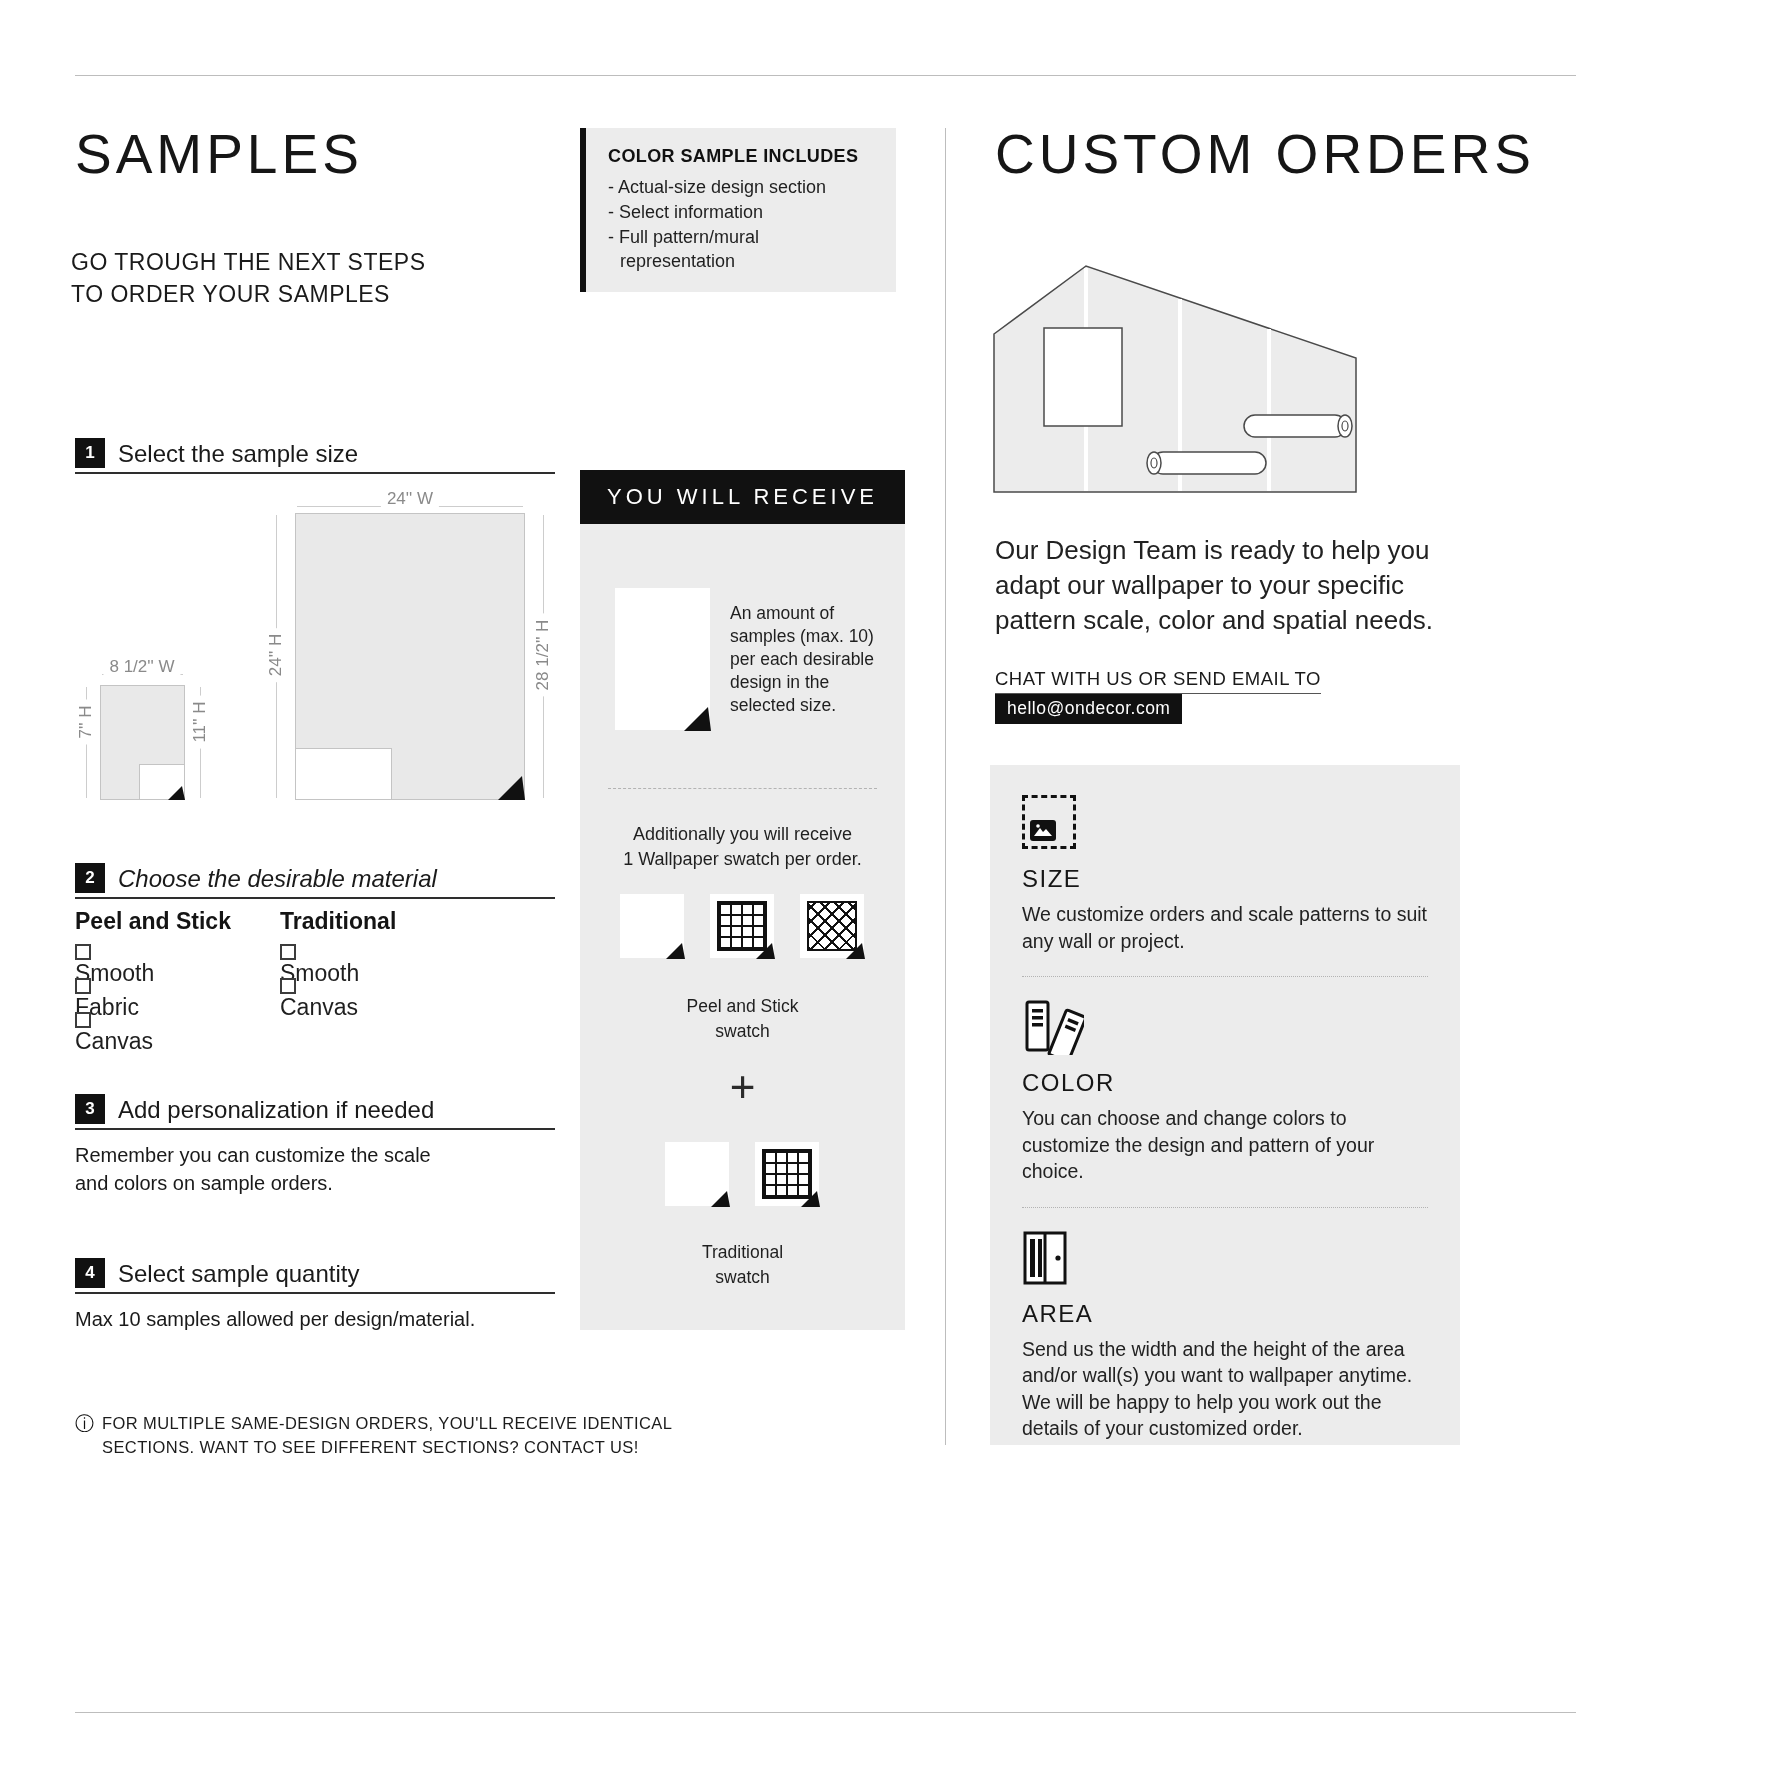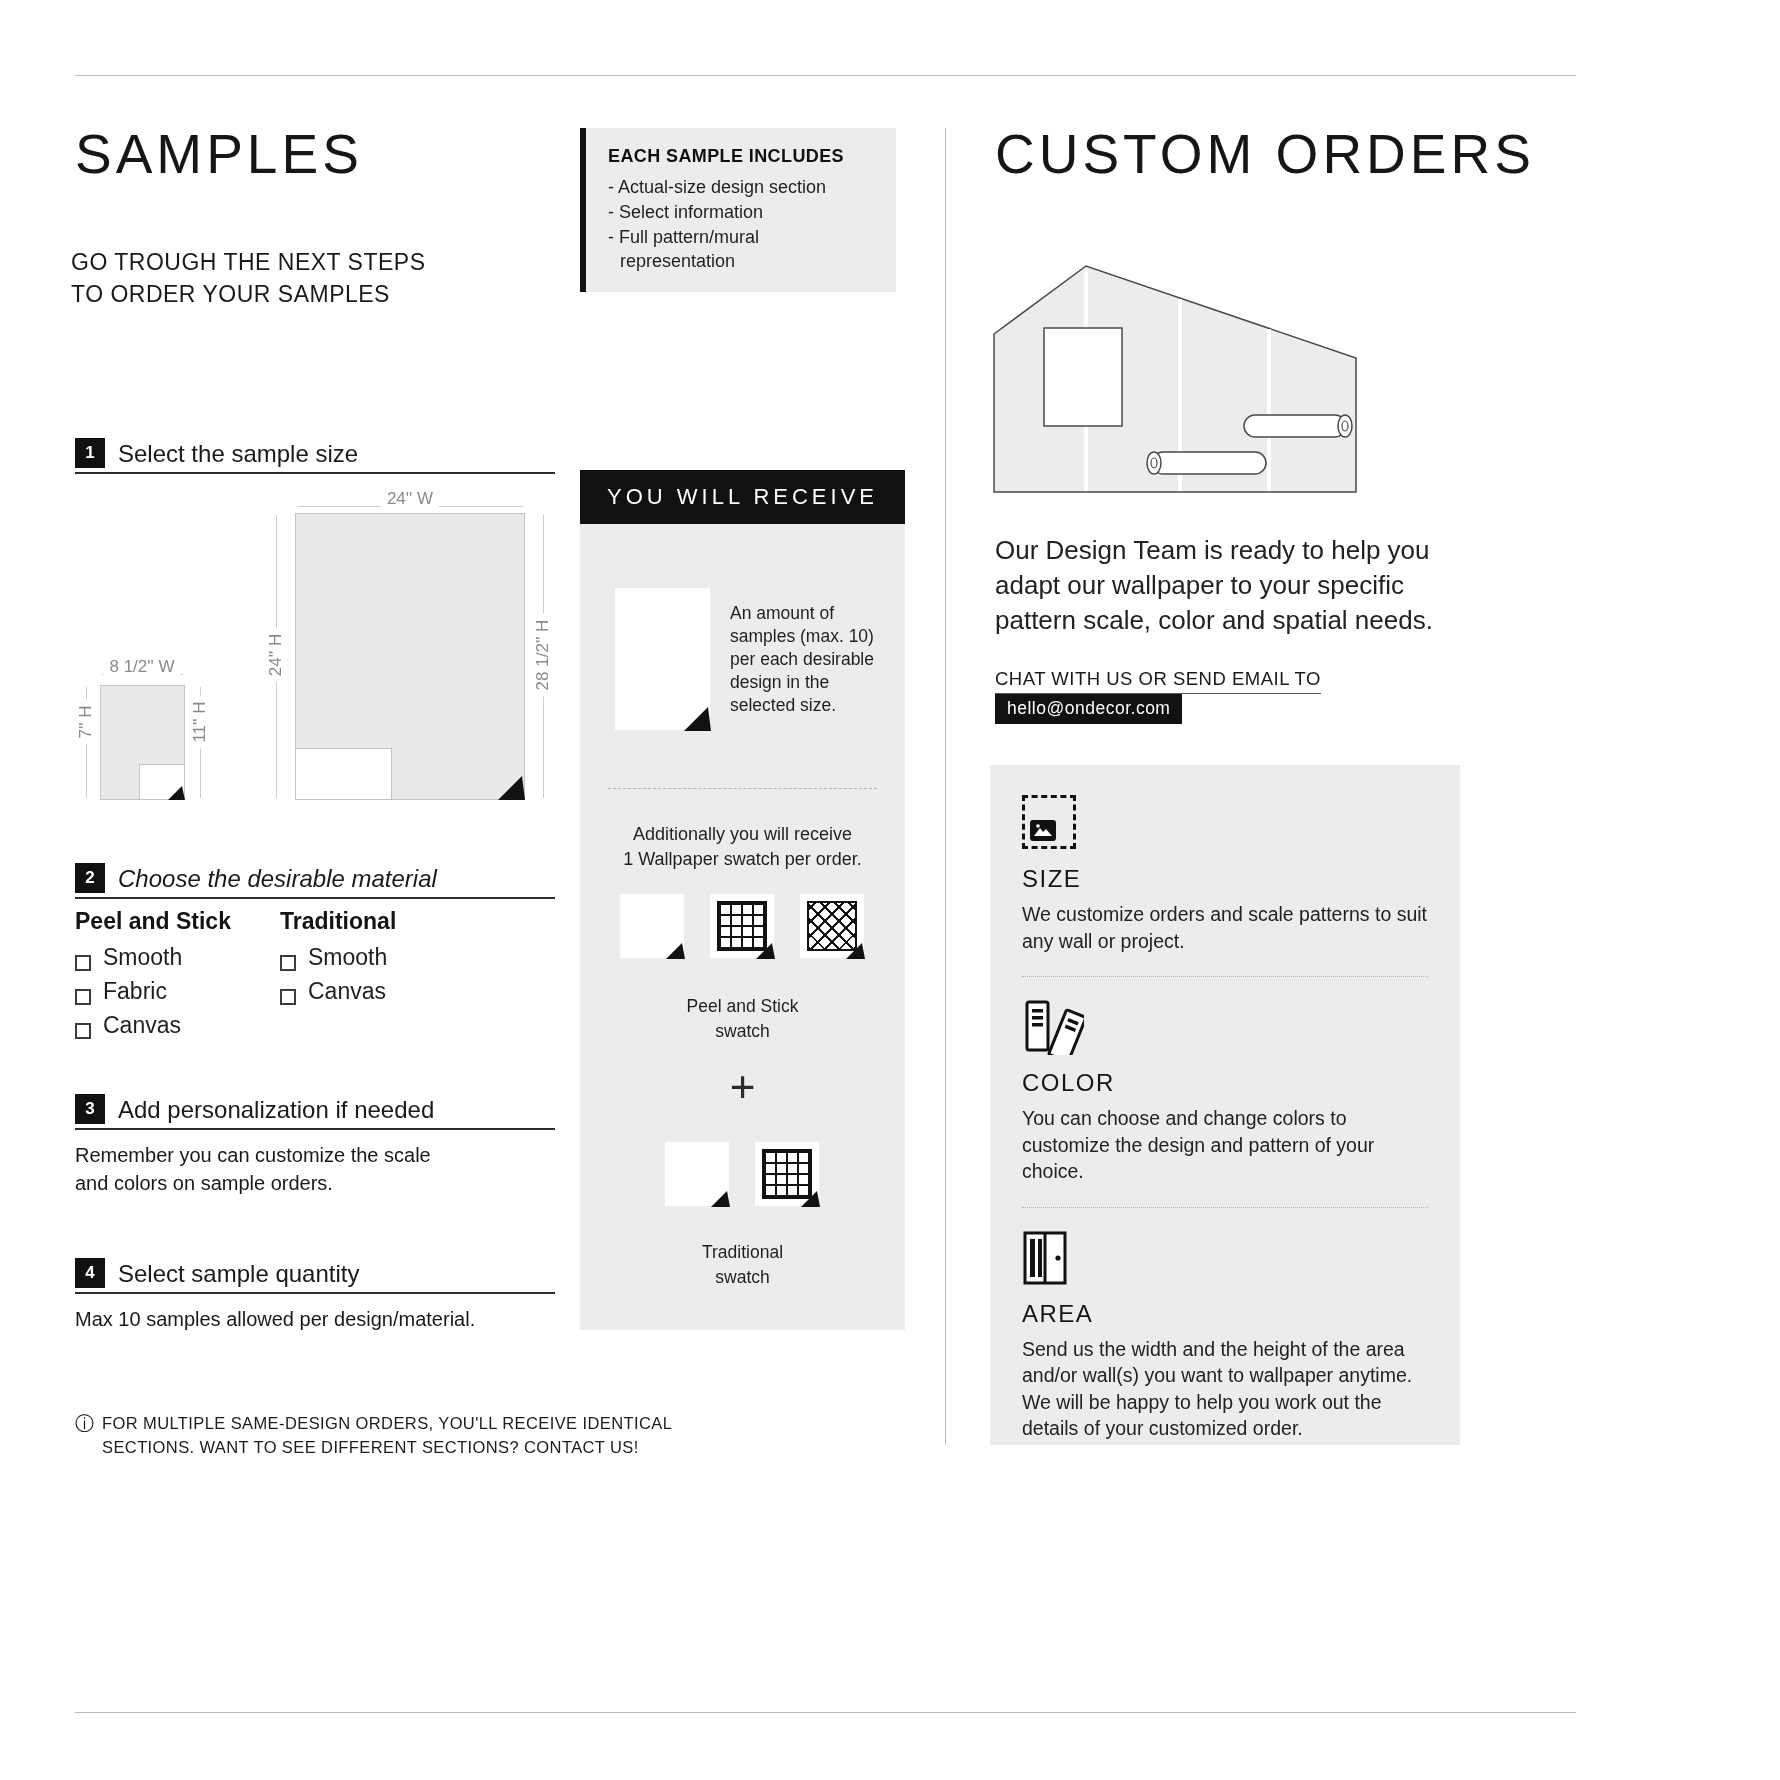--- a/index.html
+++ b/index.html
@@ -33,21 +33,21 @@
   .fold-14 { border-left:14px solid transparent; border-bottom:14px solid #111; }
   .inset-white { position:absolute; background:#fff; border:1px solid #c4c4c4; }
   .dim-line-v { position:absolute; width:1px; background:#cdcdcd; }
   .dim-line-h { position:absolute; height:1px; background:#cdcdcd; }
   .dim-label { position:absolute; color:#8a8a8a; font-size:17px; background:#fff; padding:0 6px; white-space:nowrap; }
   .dim-label-v { transform:translate(-50%,-50%) rotate(-90deg); }
   .dim-label-h { transform:translate(-50%,-50%); }
 
   
   .mat-title { position:absolute; font-size:23px; font-weight:700; color:#141414; white-space:nowrap; }
-  .mat-item { position:absolute; font-size:23px; color:#1f1f1f; white-space:nowrap; display:flex; align-items:flex-end; }
+  .mat-item { position:absolute; font-size:23px; color:#1f1f1f; white-space:nowrap; display:flex; align-items:flex-start;flex-direction:column; }
   .cb { display:inline-block; width:16px; height:16px; border:2px solid #3c3c3c; margin-right:12px; background:#fff; }
 
   .note-text { position:absolute; font-size:20px; line-height:1.38; color:#1a1a1a; white-space:nowrap; }
 
   
   .footer-note { position:absolute; display:flex; gap:8px; }
   .footer-icon { font-size:19px; line-height:1.3; color:#111; }
   .footer-lines { font-size:16.5px; letter-spacing:0.4px; line-height:1.45; color:#1c1c1c; }
 
   
@@ -93,21 +93,21 @@
   <div class="rule-v" style="left:945px; top:128px; height:1317px;"></div>
 
   <div class="abs big-title" style="left:75px; top:122px;">SAMPLES</div>
 
   <div class="abs intro" style="left:71px; top:246px;">
     <div>GO TROUGH THE NEXT STEPS</div>
     <div>TO ORDER YOUR SAMPLES</div>
   </div>
 
   <div class="abs includes-box" style="left:580px; top:128px;">
-    <div class="includes-title">EACH SAMPLE INCLUDES</div>
+    <div class="includes-title">COLOR SAMPLE INCLUDES</div>
     <div class="includes-item">- Actual-size design section</div>
     <div class="includes-item">- Select information</div>
     <div class="includes-item">- Full pattern/mural representation</div>
   </div>
 
   <div class="step-num" style="left:75px; top:438px;">1</div>
   <div class="step-label" style="left:118px; top:440px;">Select the sample size</div>
   <div class="step-rule" style="left:75px; top:472px;"></div>
 
   <div class="dim-line-h" style="left:297px; top:506px; width:226px;"></div>

